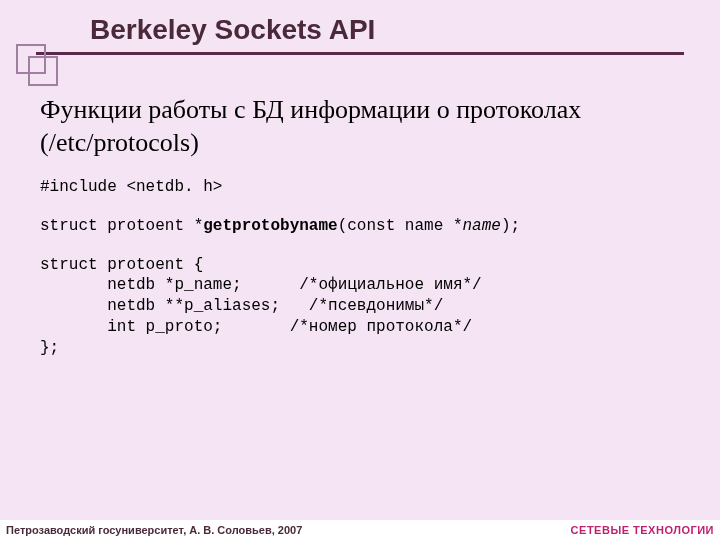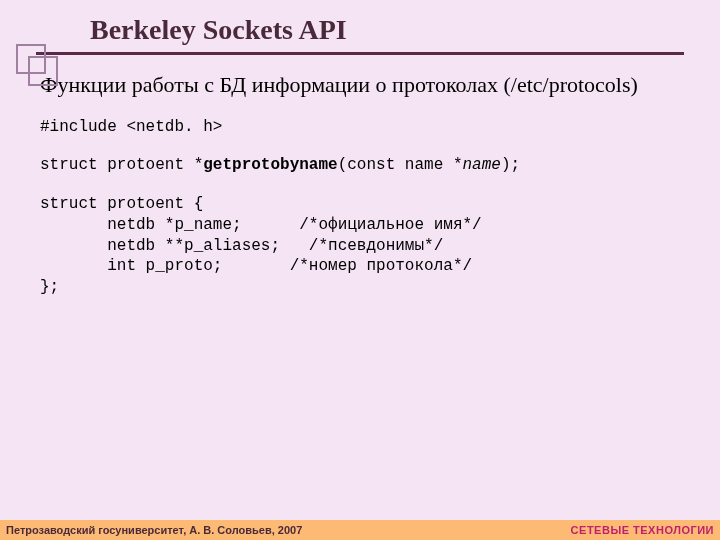--- a/index.html
+++ b/index.html
@@ -13,21 +13,21 @@
   }
   .slide {
     width: 100%;
     height: 100%;
     position: relative;
   }
   .title-area {
     padding: 14px 0 0 90px;
   }
   .title {
-    font-family: Liberation Serif, serif;
+    font-family: Liberation Sans, sans-serif;
     font-size: 28px;
     font-weight: bold;
     color: #4a2a3a;
   }
   .hr-line {
     margin: 6px 36px 0 36px;
     border: none;
     border-top: 3px solid #5a2a4a;
   }
   .deco {
@@ -43,42 +43,43 @@
     width: 30px;
     height: 30px;
     background: transparent;
   }
   .deco .sq1 { left: 0; top: 0; }
   .deco .sq2 { left: 12px; top: 12px; }
   .content {
     padding: 16px 40px 0 40px;
   }
   .subtitle {
-    font-size: 22px;
+    font-size: 26px;
     line-height: 1.25;
     color: #000;
     margin-bottom: 18px;
+    margin-top: 23px;
   }
   .code {
     font-family: Liberation Mono, monospace;
     font-size: 16px;
     line-height: 1.3;
     color: #000;
     white-space: pre;
   }
   .code .b { font-weight: bold; }
   .code .i { font-style: italic; }
   .code-block { margin-bottom: 18px; }
   .footer {
     position: absolute;
     left: 0;
     bottom: 0;
     width: 100%;
     height: 20px;
-    background: #fdba74;
+    background: #ffffff;
     display: flex;
     justify-content: space-between;
     align-items: center;
     padding: 0 6px;
     font-family: Verdana, Geneva, sans-serif;
     font-size: 11px;
     font-weight: bold;
   }
   .footer-left { color: #4a2a3a; }
   .footer-right { color: #c02070; letter-spacing: 0.5px; }

